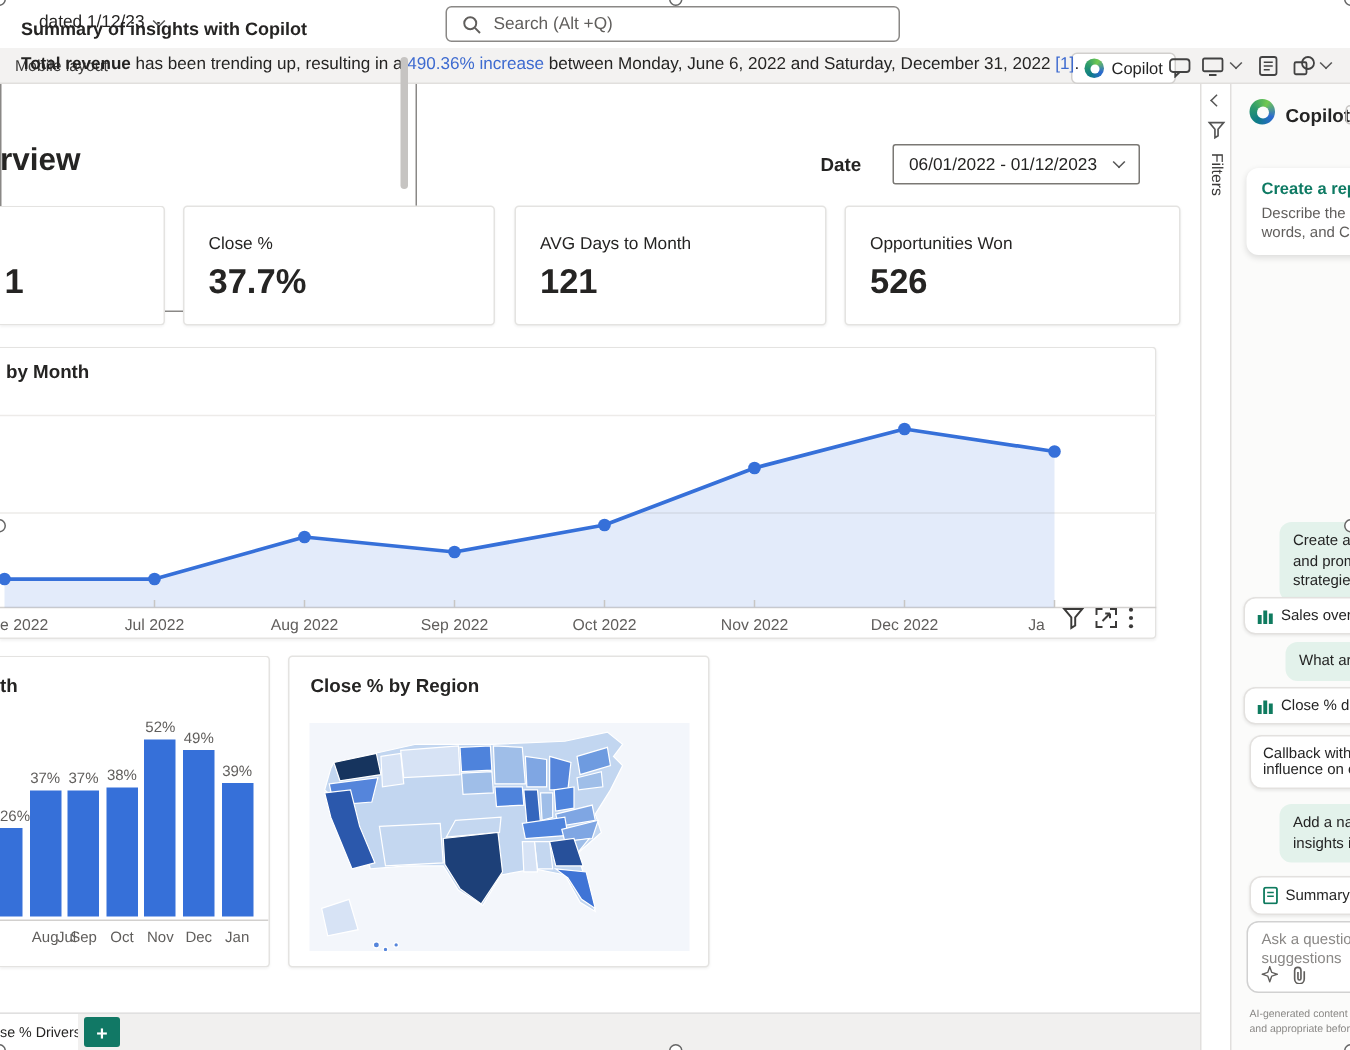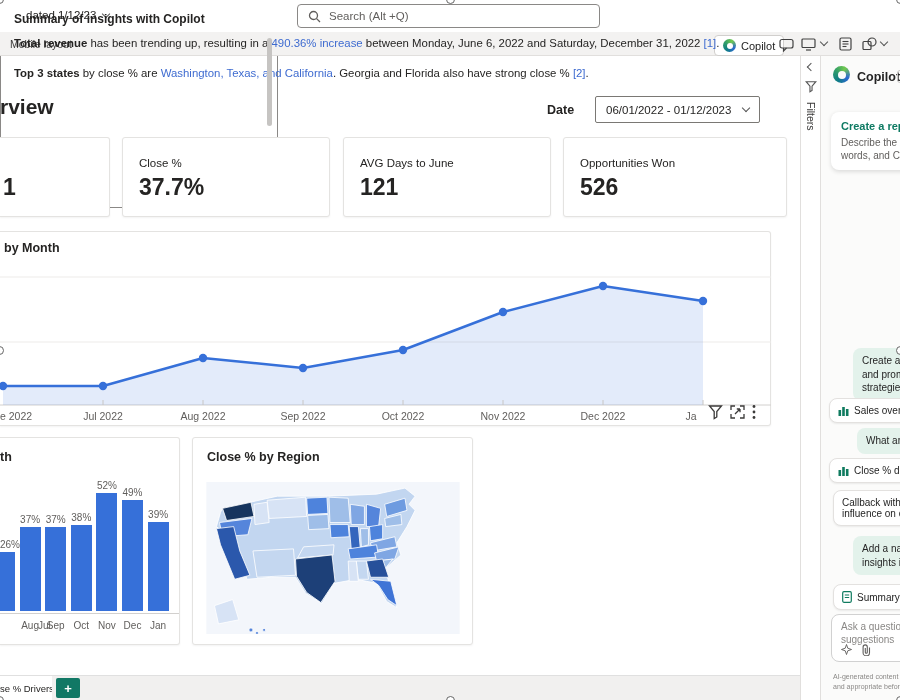--- a/index.html
+++ b/index.html
@@ -138,21 +138,21 @@
   </div>
 
   <div class="card kpi noleft" style="left:0;width:110px">
     <div class="kvalue" style="left:3px">1</div>
   </div>
   <div class="card kpi" style="left:122px;width:208px">
     <div class="klabel">Close %</div>
     <div class="kvalue">37.7%</div>
   </div>
   <div class="card kpi" style="left:343px;width:208px">
-    <div class="klabel">AVG Days to June</div>
+    <div class="klabel">AVG Days to Month</div>
     <div class="kvalue">121</div>
   </div>
   <div class="card kpi" style="left:563px;width:224px">
     <div class="klabel">Opportunities Won</div>
     <div class="kvalue">526</div>
   </div>
 
   <div id="line-card" class="card noleft">
     <div class="vtitle" style="left:4px;top:9px">by Month</div>
     <svg id="line-svg" viewBox="0 0 771 195">
@@ -275,21 +275,20 @@
     <div class="handle" style="left:calc(50% - 4.5px);top:-5px"></div>
     <div class="handle" style="right:-5px;top:-5px"></div>
     <div class="handle" style="left:-5px;top:calc(50% - 4.5px)"></div>
     <div class="handle" style="right:-5px;top:calc(50% - 4.5px)"></div>
     <div class="handle" style="left:-5px;bottom:-5px"></div>
     <div class="handle" style="left:calc(50% - 4.5px);bottom:-5px"></div>
     <div class="handle" style="right:-5px;bottom:-5px"></div>
     <div class="sum-inner">
       <div class="sum-title">Summary of insights with Copilot</div>
       <p class="sum-p"><span class="b">Total revenue</span><span> has been trending up, resulting in a </span><span class="link">490.36% increase</span><span> between Monday, June 6, 2022 and Saturday, December 31, 2022 </span><span class="link">[1]</span><span>.</span></p>
-      <p class="sum-p"><span class="b">Top 3 states</span><span> by close % are </span><span class="link">Washington, Texas, and California</span><span>. Georgia and Florida also have strong close % </span><span class="link">[2]</span><span>.</span></p>
     </div>
     <div class="sum-scroll"></div>
   </div>
 
   <div class="fstrip">
     <i class="collapse"></i>
     <svg style="position:absolute;left:4px;top:24px" width="12" height="13" viewBox="0 0 15 16">
         <path d="M1.5 2 h12 l-4.7 5.6 v5.4 l-2.6 1.6 v-7 Z" fill="none" stroke="#555" stroke-width="1.4"></path>
       </svg>
     <span class="flabel">Filters</span>

